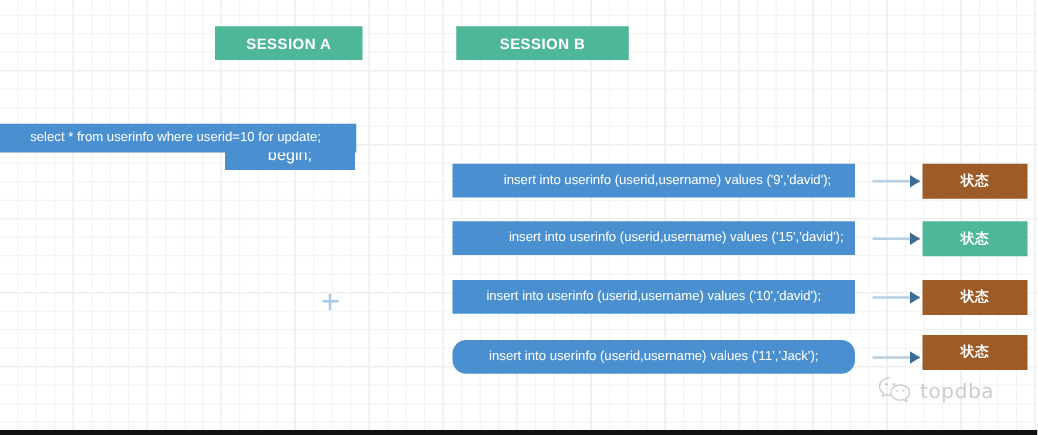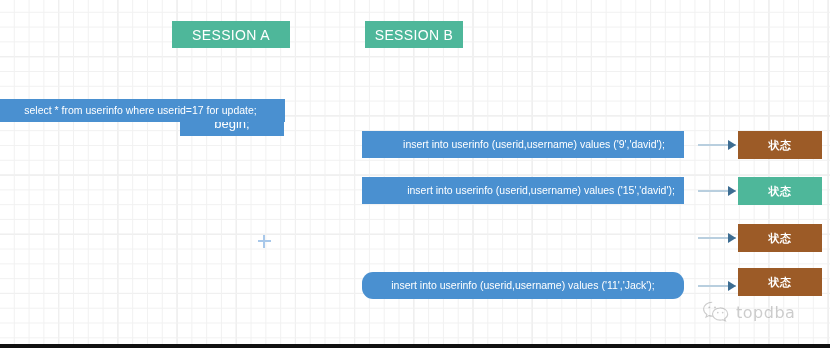--- a/index.html
+++ b/index.html
@@ -31,23 +31,23 @@
     display:flex;
     align-items:center;
     justify-content:center;
     color:#ffffff;
     white-space:nowrap;
     line-height:1;
   }
 
   .session-hdr{
     background:#4eb79a;
-    font-size:14px;
+    font-size:12px;
     letter-spacing:.35px;
-    font-weight:400;
+    font-weight:700;
   }
 
   .sql{
     background:#4a90d0;
     font-size:10.5px;
     font-weight:400;
     letter-spacing:0px;
   }
   .sql.begin{font-size:13px;margin-top:44px;}
 
@@ -98,30 +98,30 @@
 </style>
 </head>
 <body>
 
 <div id="canvas">
 
   <div class="box session-hdr" style="left:172px;top:21px;width:118px;height:27px;">
     <span>SESSION A</span>
   </div>
 
-  <div class="box session-hdr" style="left:365px;top:21px;width:98px;height:27px;">
+  <div class="box session-hdr" style="left:365px;top:21px;width:138px;height:27px;">
     <span>SESSION B</span>
   </div>
 
   <div class="box sql begin" style="left:180px;top:66px;width:104px;height:26px;">
     <span>begin;</span>
   </div>
 
   <div class="box sql" style="left:-4px;top:99px;width:289px;height:23px;">
-    <span>select * from userinfo where userid=17 for update;</span>
+    <span>select * from userinfo where userid=10 for update;</span>
   </div>
 
   <div class="box sql" style="left:362px;top:131px;width:322px;height:27px;padding-left:22px;">
     <span>insert into userinfo (userid,username) values ('9','david');</span>
   </div>
   <div class="arrow" style="left:698px;top:140px;width:38px;">
     <div class="shaft"></div>
     <div class="head"></div>
   </div>
   <div class="box status" style="left:738px;top:131px;width:84px;height:28px;">
@@ -132,20 +132,23 @@
     <span>insert into userinfo (userid,username) values ('15','david');</span>
   </div>
   <div class="arrow" style="left:698px;top:186px;width:38px;">
     <div class="shaft"></div>
     <div class="head"></div>
   </div>
   <div class="box status ok" style="left:738px;top:177px;width:84px;height:28px;">
     <span>状态</span>
   </div>
 
+  <div class="box sql" style="left:362px;top:224px;width:322px;height:27px;">
+    <span>insert into userinfo (userid,username) values ('10','david');</span>
+  </div>
   <div class="arrow" style="left:698px;top:233px;width:38px;">
     <div class="shaft"></div>
     <div class="head"></div>
   </div>
   <div class="box status" style="left:738px;top:224px;width:84px;height:28px;">
     <span>状态</span>
   </div>
 
   <div class="box sql" style="left:362px;top:272px;width:322px;height:27px;border-radius:11px;">
     <span>insert into userinfo (userid,username) values ('11','Jack');</span>

